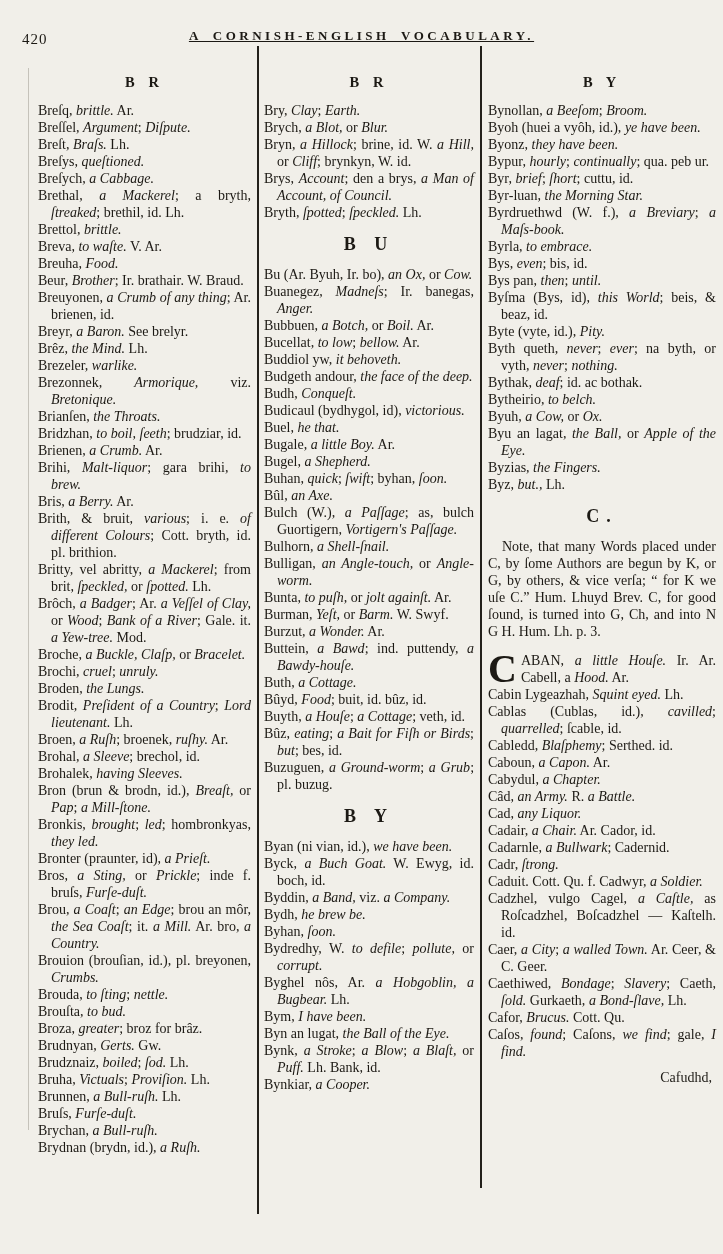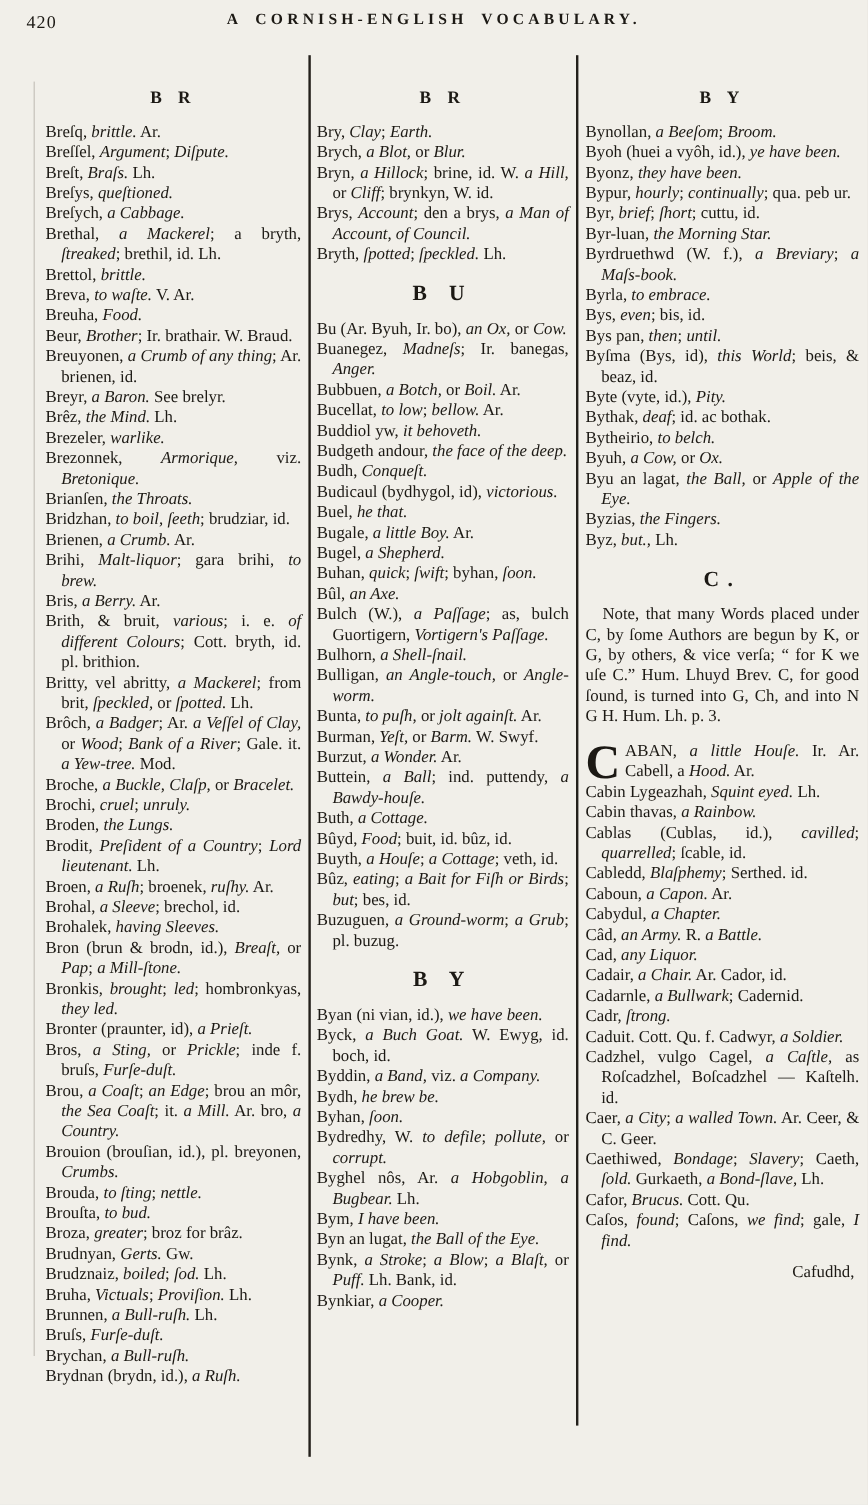--- a/index.html
+++ b/index.html
@@ -5,21 +5,21 @@
   html,body{margin:0;padding:0;background:#e9e7e1;}
   .page{
     position:relative;
     width:723px;height:1254px;
     background:#f1efe9;
     overflow:hidden;
     font-family:"Liberation Serif","DejaVu Serif",serif;
     color:#1c1914;
   }
   
-  .page-header{position:absolute;top:8px;left:0;width:100%;height:30px;}
+  .page-header{position:absolute;top:28px;left:0;width:100%;height:30px;text-decoration:underline;}
   .pageno{position:absolute;left:22px;top:3px;font-size:15px;letter-spacing:1px;}
   .title{
     margin:0;text-align:center;font-size:13px;font-weight:600;
     letter-spacing:3.5px;word-spacing:5px;
   }
   
   .vrule{position:absolute;width:1.6px;background:#23201b;}
   .vrule-1{left:257px;top:46px;height:1168px;}
   .vrule-2{left:480px;top:46px;height:1142px;}
   .edge-rule{position:absolute;left:28px;top:68px;height:1062px;width:1px;background:#a8a49b;opacity:.6;}
@@ -144,21 +144,21 @@
         <p class="entry">Bugale, <i>a little Boy.</i> Ar.</p>
         <p class="entry">Bugel, <i>a Shepherd.</i></p>
         <p class="entry">Buhan, <i>quick</i>; <i>ſwift</i>; byhan, <i>ſoon.</i></p>
         <p class="entry">Bûl, <i>an Axe.</i></p>
         <p class="entry">Bulch (W.), <i>a Paſſage</i>; as, bulch Guortigern, <i>Vortigern's Paſſage.</i></p>
         <p class="entry">Bulhorn, <i>a Shell-ſnail.</i></p>
         <p class="entry">Bulligan, <i>an Angle-touch,</i> or <i>Angle-worm.</i></p>
         <p class="entry">Bunta, <i>to puſh,</i> or <i>jolt againſt.</i> Ar.</p>
         <p class="entry">Burman, <i>Yeſt,</i> or <i>Barm.</i> W. Swyf.</p>
         <p class="entry">Burzut, <i>a Wonder.</i> Ar.</p>
-        <p class="entry">Buttein, <i>a Ball</i>; ind. puttendy, <i>a Bawdy-houſe.</i></p>
+        <p class="entry">Buttein, <i>a Bawd</i>; ind. puttendy, <i>a Bawdy-houſe.</i></p>
         <p class="entry">Buth, <i>a Cottage.</i></p>
         <p class="entry">Bûyd, <i>Food</i>; buit, id. bûz, id.</p>
         <p class="entry">Buyth, <i>a Houſe</i>; <i>a Cottage</i>; veth, id.</p>
         <p class="entry">Bûz, <i>eating</i>; <i>a Bait for Fiſh or Birds</i>; <i>but</i>; bes, id.</p>
         <p class="entry">Buzuguen, <i>a Ground-worm</i>; <i>a Grub</i>; pl. buzug.</p>
         <p class="heading">B Y</p>
         <p class="entry">Byan (ni vian, id.), <i>we have been.</i></p>
         <p class="entry">Byck, <i>a Buch Goat.</i> W. Ewyg, id. boch, id.</p>
         <p class="entry">Byddin, <i>a Band,</i> viz. <i>a Company.</i></p>
         <p class="entry">Bydh, <i>he brew be.</i></p>
@@ -180,31 +180,31 @@
         <p class="entry">Byonz, <i>they have been.</i></p>
         <p class="entry">Bypur, <i>hourly</i>; <i>continually</i>; qua. peb ur.</p>
         <p class="entry">Byr, <i>brief</i>; <i>ſhort</i>; cuttu, id.</p>
         <p class="entry">Byr-luan, <i>the Morning Star.</i></p>
         <p class="entry">Byrdruethwd (W. f.), <i>a Breviary</i>; <i>a Maſs-book.</i></p>
         <p class="entry">Byrla, <i>to embrace.</i></p>
         <p class="entry">Bys, <i>even</i>; bis, id.</p>
         <p class="entry">Bys pan, <i>then</i>; <i>until.</i></p>
         <p class="entry">Byſma (Bys, id), <i>this World</i>; beis, &amp; beaz, id.</p>
         <p class="entry">Byte (vyte, id.), <i>Pity.</i></p>
+        <p class="entry">Byth queth, <i>never</i>; <i>ever</i>; na byth, or vyth, <i>never</i>; <i>nothing.</i></p>
         <p class="entry">Bythak, <i>deaf</i>; id. ac bothak.</p>
         <p class="entry">Bytheirio, <i>to belch.</i></p>
         <p class="entry">Byuh, <i>a Cow,</i> or <i>Ox.</i></p>
         <p class="entry">Byu an lagat, <i>the Ball,</i> or <i>Apple of the Eye.</i></p>
         <p class="entry">Byzias, <i>the Fingers.</i></p>
         <p class="entry">Byz, <i>but.,</i> Lh.</p>
         <p class="heading">C.</p>
         <p class="note">Note, that many Words placed under C, by ſome Authors are begun by K, or G, by others, &amp; vice verſa; “ for K we uſe C.” Hum. Lhuyd Brev. C, for good ſound, is turned into G, Ch, and into N G H. Hum. Lh. p. 3.</p>
         <p class="dropcap"><span class="initial">C</span>ABAN, <i>a little Houſe.</i> Ir. Ar. Cabell, a <i>Hood.</i> Ar.</p>
         <p class="entry">Cabin Lygeazhah, <i>Squint eyed.</i> Lh.</p>
-        <p class="entry">Cabin thavas, <i>a Rainbow.</i></p>
         <p class="entry">Cablas (Cublas, id.), <i>cavilled</i>; <i>quarrelled</i>; ſcable, id.</p>
         <p class="entry">Cabledd, <i>Blaſphemy</i>; Serthed. id.</p>
         <p class="entry">Caboun, <i>a Capon.</i> Ar.</p>
         <p class="entry">Cabydul, <i>a Chapter.</i></p>
         <p class="entry">Câd, <i>an Army.</i> R. <i>a Battle.</i></p>
         <p class="entry">Cad, <i>any Liquor.</i></p>
         <p class="entry">Cadair, <i>a Chair.</i> Ar. Cador, id.</p>
         <p class="entry">Cadarnle, <i>a Bullwark</i>; Cadernid.</p>
         <p class="entry">Cadr, <i>ſtrong.</i></p>
         <p class="entry">Caduit. Cott. Qu. f. Cadwyr, <i>a Soldier.</i></p>

